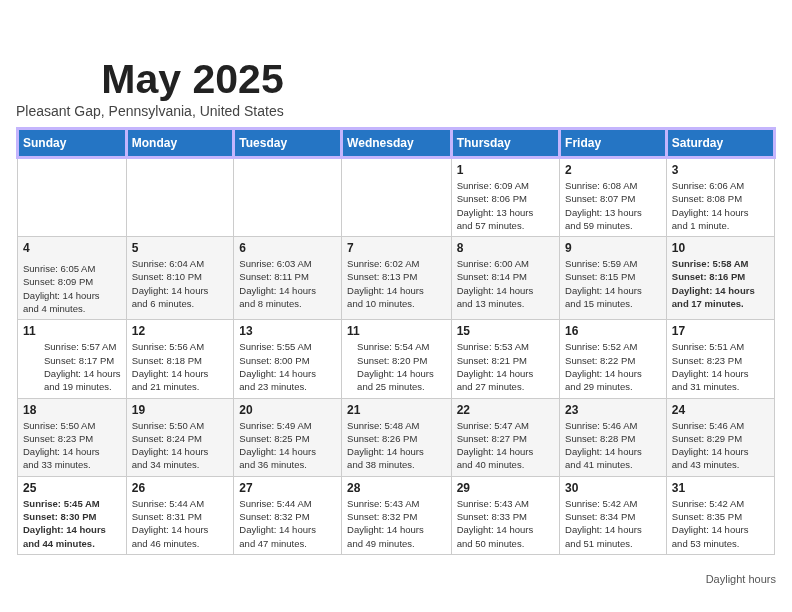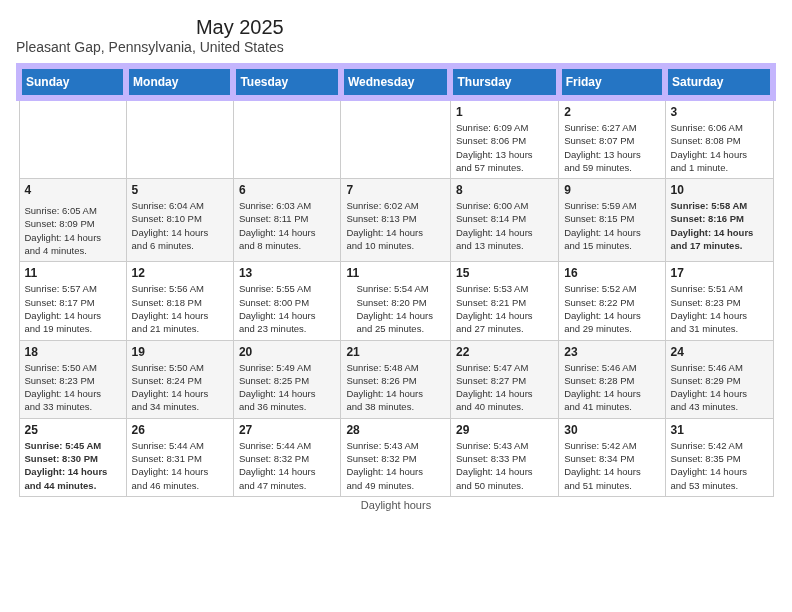--- a/index.html
+++ b/index.html
@@ -18,40 +18,41 @@
     }
     .logo {
       display: flex;
       align-items: center;
       gap: 4px;
     }
     .title-block {
       text-align: right;
     }
     .main-title {
-      font-size: 20px;
-      font-weight: normal;
+      font-size: 41px;
+      font-weight: bold;
       color: #222;
+      margin-top: 40px;
     }
     .subtitle {
       font-size: 14px;
       color: #444;
     }
     .calendar {
       width: 100%;
       border-collapse: collapse;
       border: 1px solid #bbb;
     }
     .calendar thead tr th {
       background: #2575c4;
       color: #fff;
       font-size: 12px;
       font-weight: bold;
       padding: 6px 4px;
-      border: 6px solid #c4b5fd;
+      border: 3px solid #c4b5fd;
       text-align: left;
     }
     .calendar tbody tr td {
       border: 1px solid #ccc;
       vertical-align: top;
       padding: 4px 5px;
       width: 113px;
       min-height: 80px;
       font-size: 10px;
       color: #333;
@@ -69,24 +70,24 @@
     }
     .day-info {
       font-size: 9.5px;
       line-height: 1.4;
       color: #333;
     }
     .empty-cell {
       background: #fff !important;
     }
     .footer {
-      margin-top: 2px;
+      margin-top: 18px;
       font-size: 11px;
       color: #555;
-      text-align: center;
+      text-align: right;
     }
   </style>
 </head>
 <body>
 
 <div class="header">
   <div class="title-block">
     <div class="main-title">May 2025</div>
     <div class="subtitle">Pleasant Gap, Pennsylvania, United States</div>
   </div>
@@ -112,21 +113,21 @@
         <td class="empty-cell"></td>
         <td>
           <span class="day-number">1</span>
           <div class="day-info" style="white-space: pre-line;">Sunrise: 6:09 AM
 Sunset: 8:06 PM
 Daylight: 13 hours
 and 57 minutes.</div>
         </td>
         <td>
           <span class="day-number">2</span>
-          <div class="day-info" style="white-space: pre-line;">Sunrise: 6:27 AM
+          <div class="day-info" style="white-space: pre-line;">Sunrise: 6:08 AM
 Sunset: 8:07 PM
 Daylight: 13 hours
 and 59 minutes.</div>
         </td>
         <td>
           <span class="day-number">3</span>
           <div class="day-info" style="white-space: pre-line;">Sunrise: 6:06 AM
 Sunset: 8:08 PM
 Daylight: 14 hours
 and 1 minute.</div>
@@ -179,21 +180,21 @@
           <span class="day-number">10</span>
           <div class="day-info" style="white-space: pre-line; font-weight: bold;">Sunrise: 5:58 AM
 Sunset: 8:16 PM
 Daylight: 14 hours
 and 17 minutes.</div>
         </td>
       </tr>
       <tr>
         <td>
           <span class="day-number">11</span>
-          <div class="day-info" style="white-space: pre-line;">Sunrise: 5:57 AM
+          <div class="day-info" style="white-space: pre-line; margin-left: 21px;">Sunrise: 5:57 AM
 Sunset: 8:17 PM
 Daylight: 14 hours
 and 19 minutes.</div>
         </td>
         <td>
           <span class="day-number">12</span>
           <div class="day-info" style="white-space: pre-line;">Sunrise: 5:56 AM
 Sunset: 8:18 PM
 Daylight: 14 hours
 and 21 minutes.</div>

